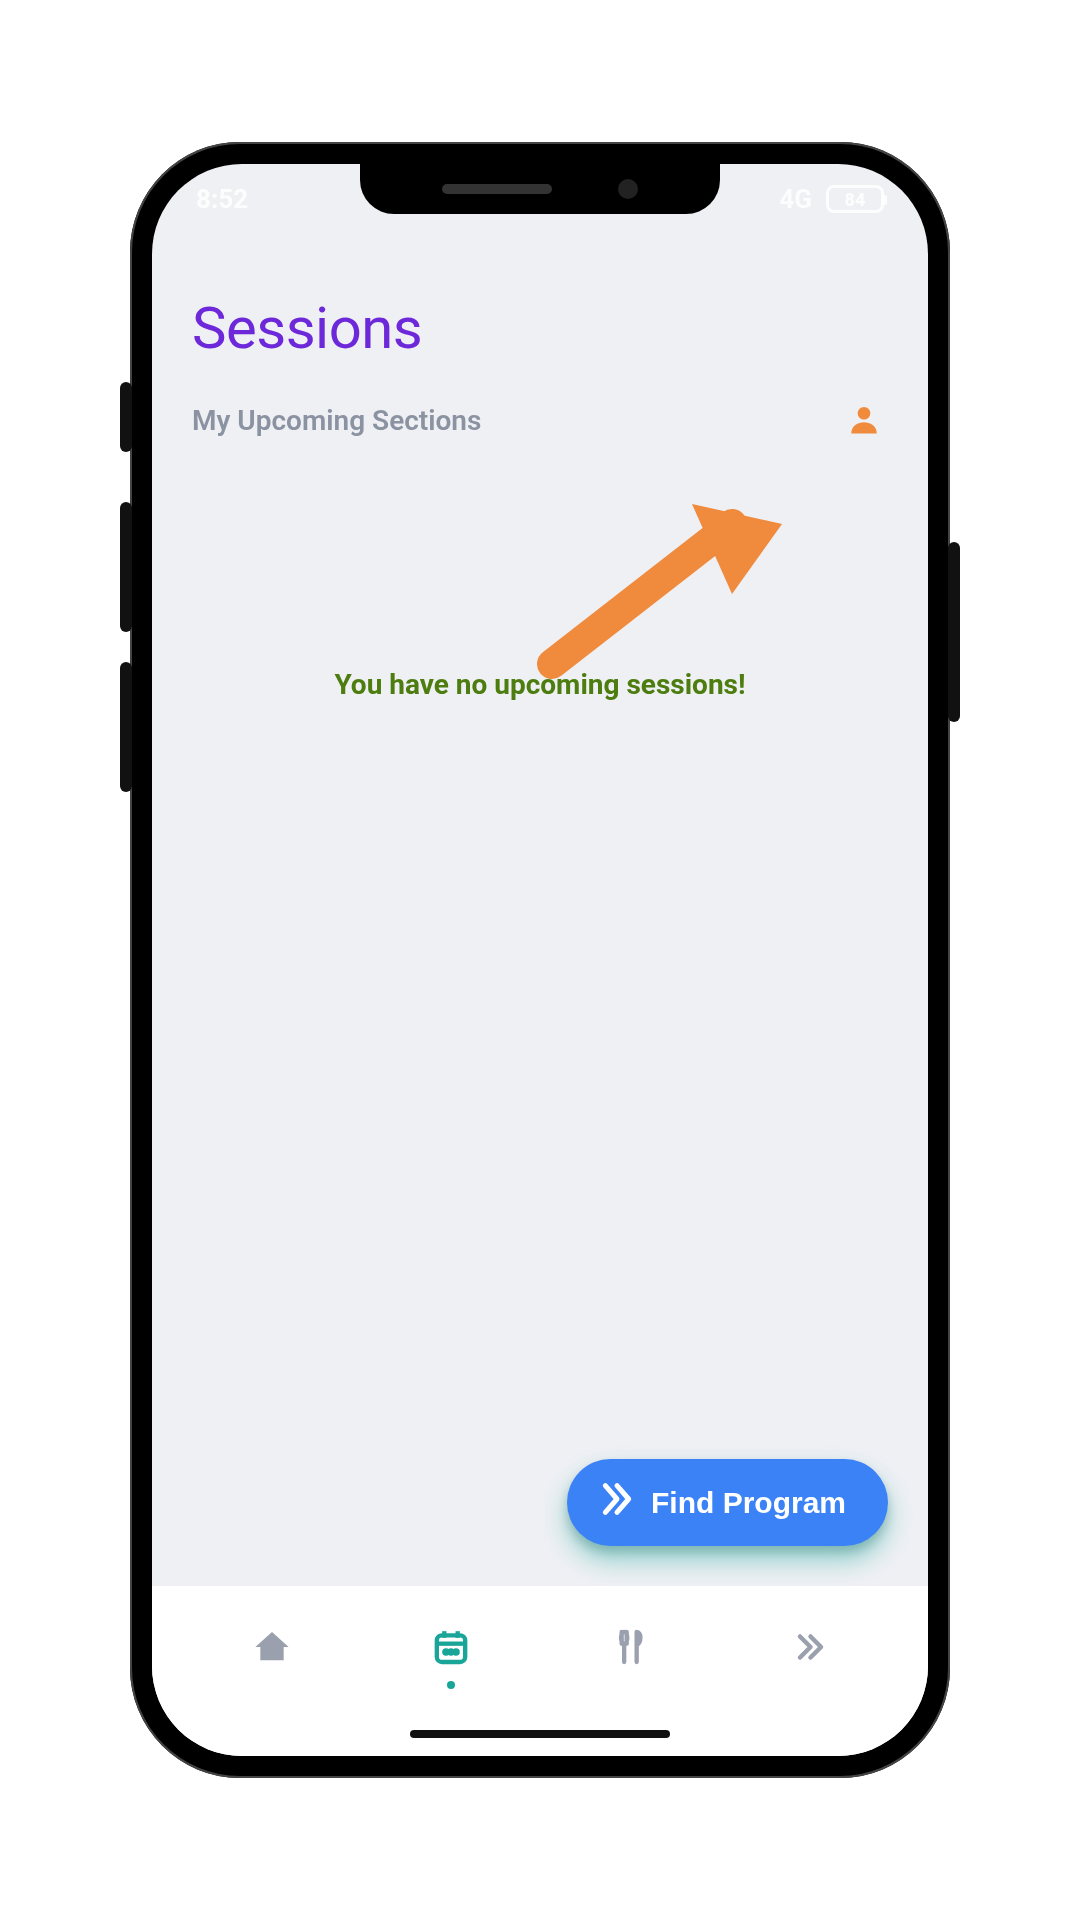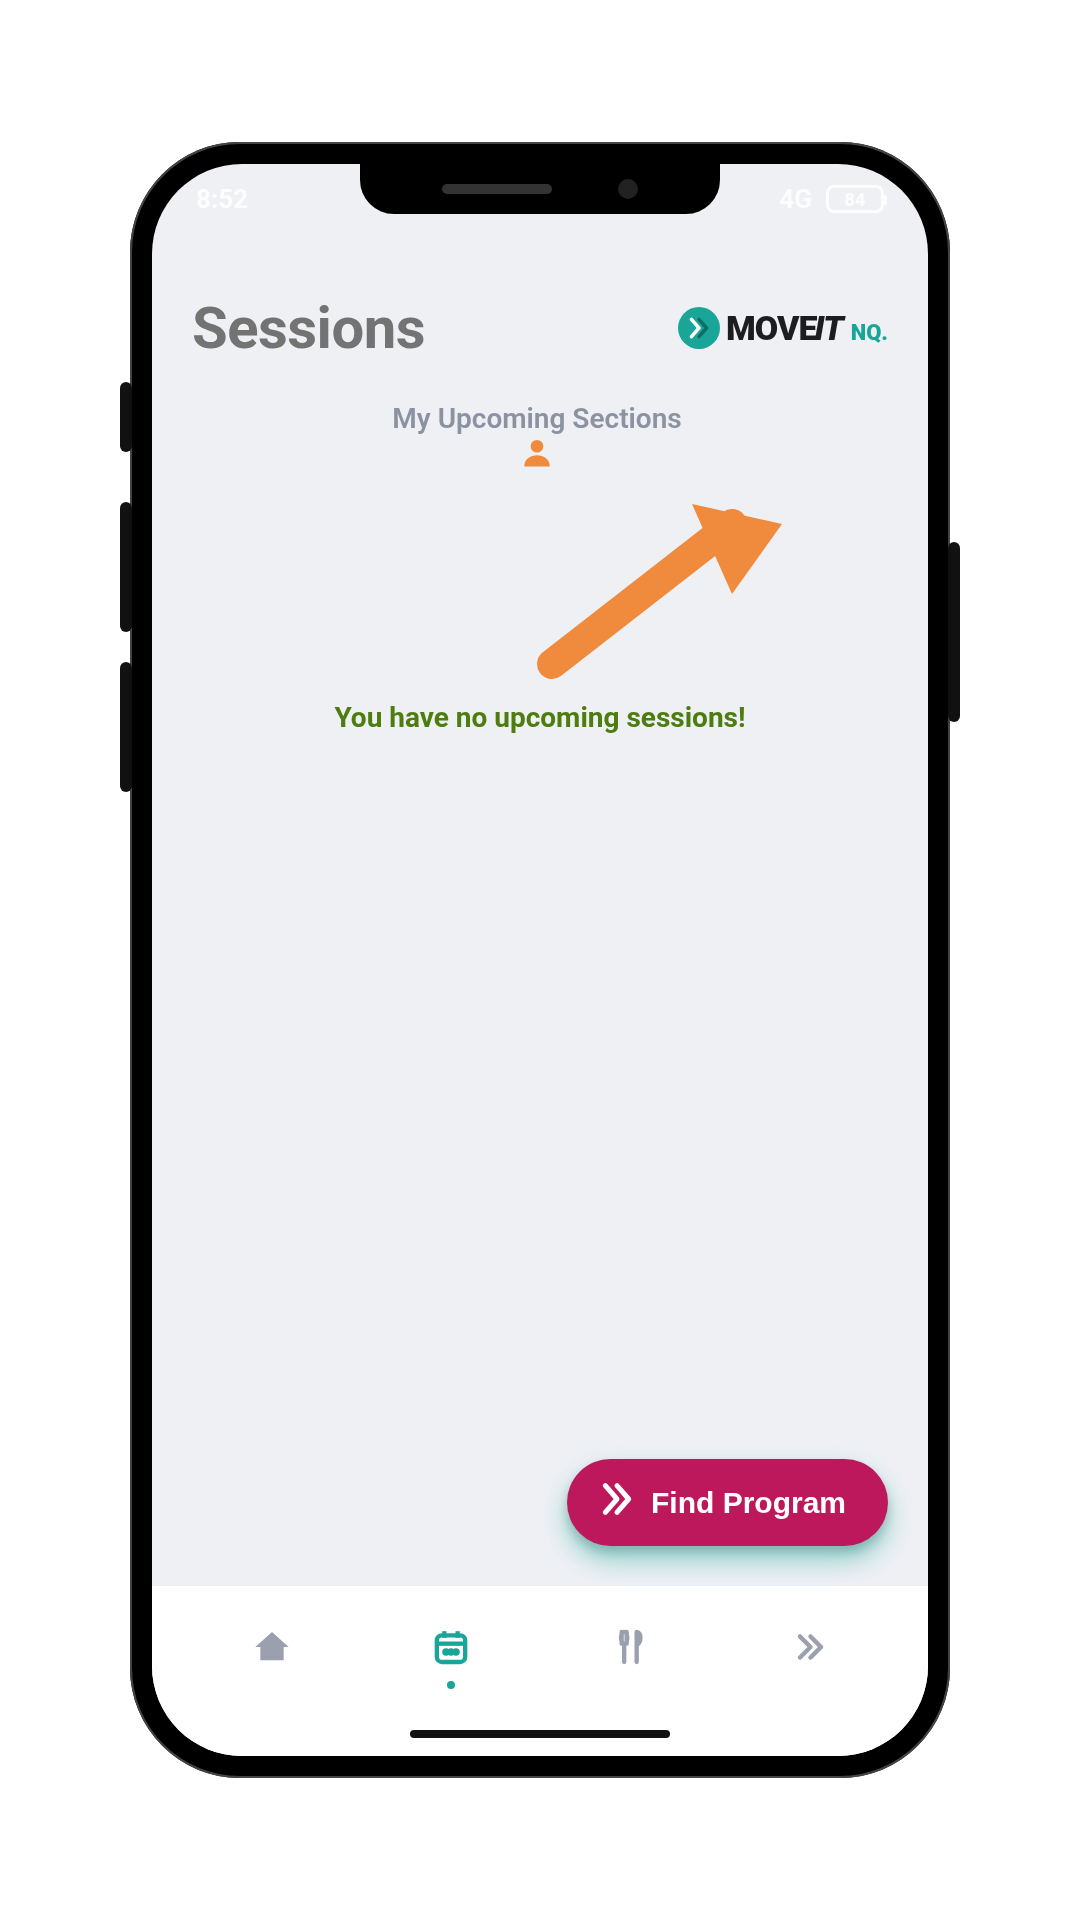--- a/index.html
+++ b/index.html
@@ -113,22 +113,22 @@
   }
 
   .header-row {
     display: flex;
     align-items: center;
     justify-content: space-between;
     padding: 60px 40px 10px 40px;
   }
   .page-title {
     font-size: 58px;
-    font-weight: 700;
-    color: #737373;
+    font-weight: 400;
+    color: #6d28d9;
     letter-spacing: -0.5px;
   }
   .brand {
     display: flex;
     align-items: center;
     gap: 6px;
   }
   .brand-badge {
     width: 42px; height: 42px;
     background: #1aa599;
@@ -149,21 +149,20 @@
     margin-left: 2px;
     align-self: flex-end;
     padding-bottom: 4px;
   }
 
   .subheader-row {
     display: flex;
     align-items: center;
     justify-content: space-between;
     padding: 30px 46px 0 40px;
-    flex-direction: column;
   }
   .subtitle {
     font-size: 28px;
     font-weight: 600;
     color: #8b92a1;
   }
   .profile-icon {
     width: 36px;
     height: 36px;
     color: #f08a3c;
@@ -190,21 +189,21 @@
   .empty-state-text {
     font-size: 28px;
     font-weight: 700;
     color: #4d7c0f;
   }
 
   .fab {
     position: absolute;
     right: 40px;
     bottom: 210px;
-    background: #be185d;
+    background: #3b82f6;
     color: #fff;
     border: none;
     border-radius: 48px;
     padding: 20px 42px 20px 30px;
     display: flex;
     align-items: center;
     gap: 14px;
     font-size: 30px;
     font-weight: 800;
     cursor: pointer;
@@ -270,32 +269,20 @@
       <div class="status-right">
         <span>4G</span>
         <span class="battery-pill">84</span>
       </div>
     </div>
 
     <div class="content">
 
       <div class="header-row">
         <h1 class="page-title">Sessions</h1>
-        <div class="brand">
-          <span class="brand-badge">
-            <svg width="26" height="26" viewBox="0 0 24 24" fill="none">
-              <path d="M5 4 L12 12 L5 20" stroke="#fff" stroke-width="3.2" stroke-linecap="round" stroke-linejoin="round"></path>
-              <path d="M12 4 L19 12 L12 20" stroke="#0d6e64" stroke-width="3.2" stroke-linecap="round" stroke-linejoin="round"></path>
-            </svg>
-          </span>
-          <span class="brand-text">
-            <span>MOVE</span><span class="it">IT</span>
-          </span>
-          <span class="brand-nq">NQ.</span>
-        </div>
       </div>
 
       <div class="subheader-row">
         <div class="subtitle">My Upcoming Sections</div>
         <div class="profile-icon">
           <svg viewBox="0 0 24 24" width="36" height="36">
             <circle cx="12" cy="7.5" r="4.2" fill="currentColor"></circle>
             <path d="M3.5 21 C3.5 15.8 8 13.5 12 13.5 C16 13.5 20.5 15.8 20.5 21 Z" fill="currentColor"></path>
           </svg>
         </div>

